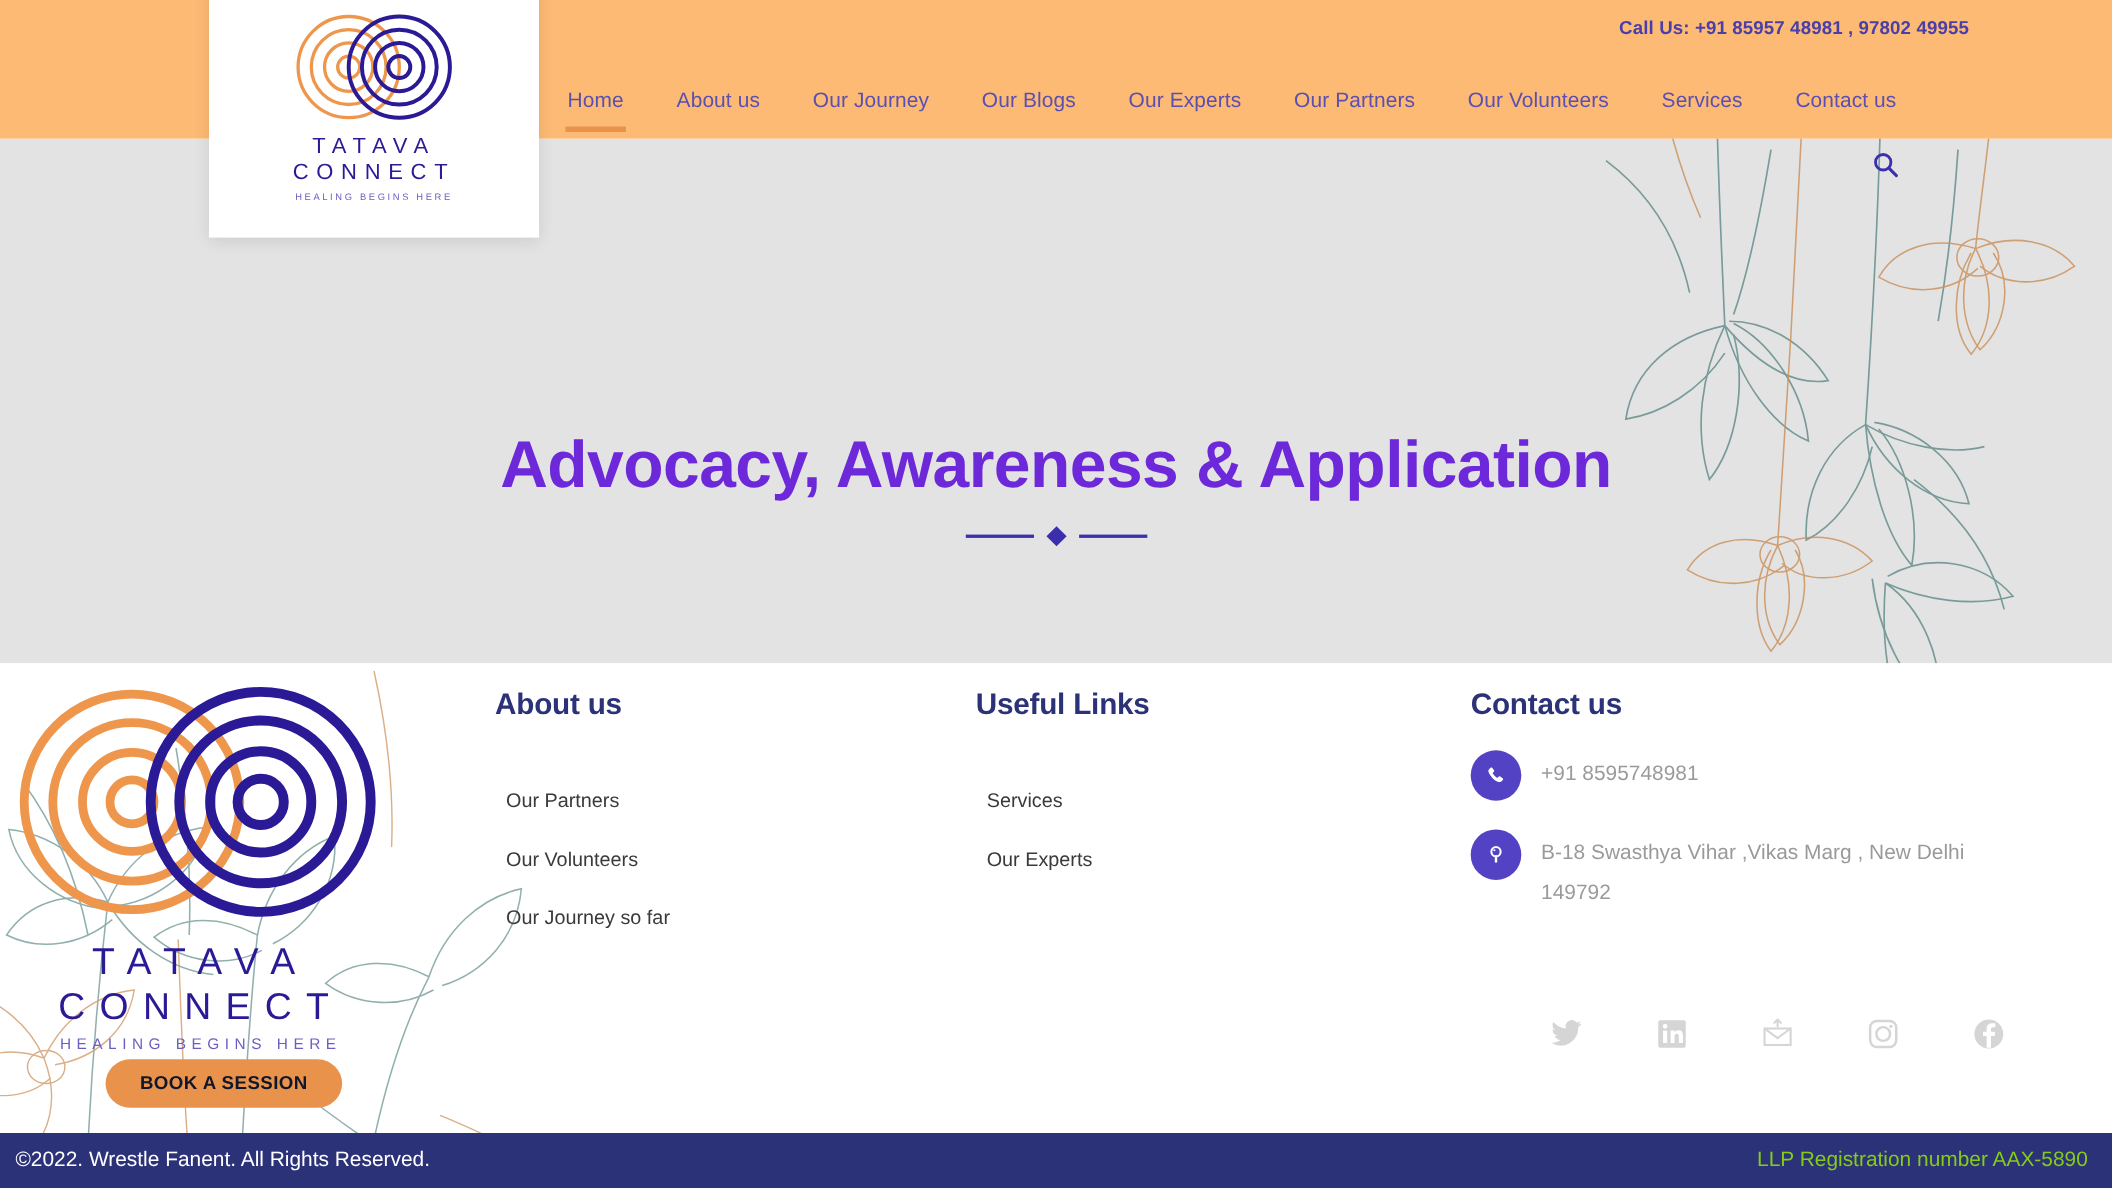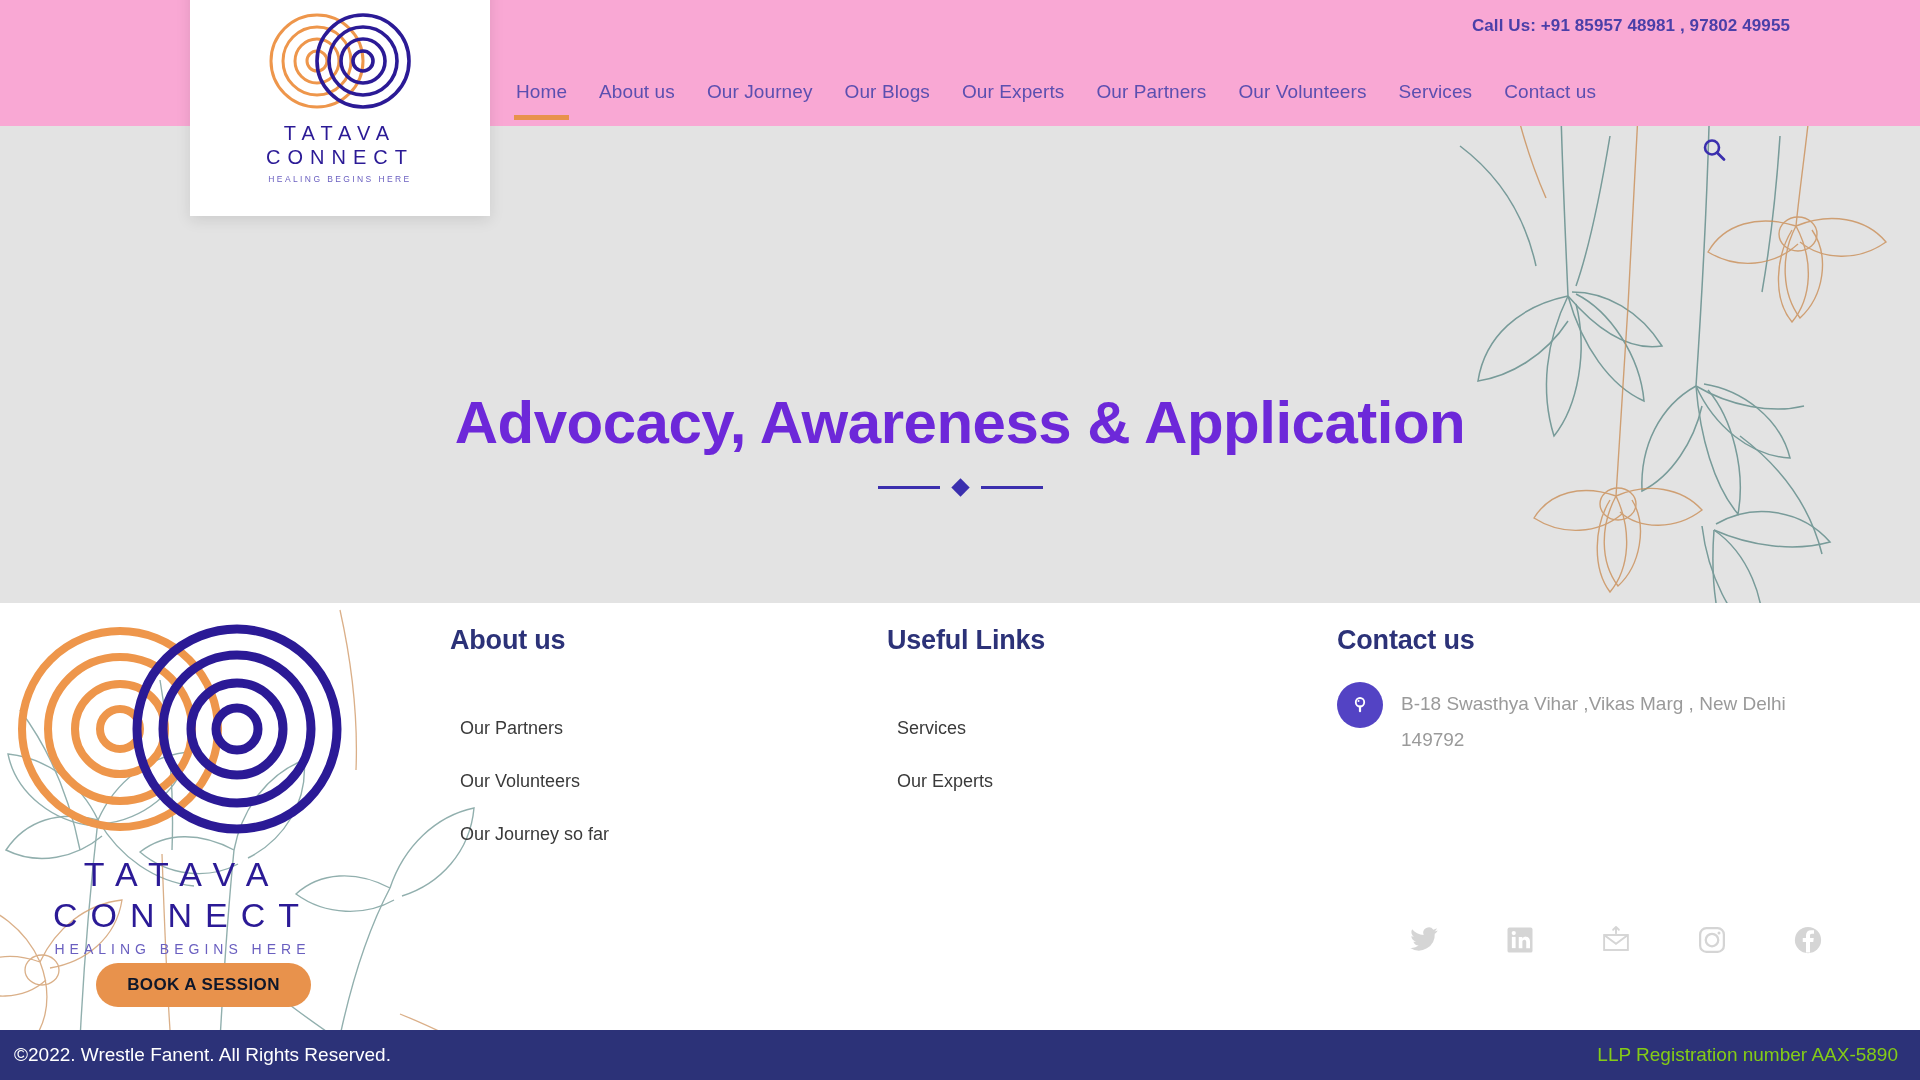--- a/index.html
+++ b/index.html
@@ -7,32 +7,32 @@
   body {
     font-family:"Liberation Sans", sans-serif;
     background:#ffffff;
     -webkit-font-smoothing:antialiased;
   }
   .page { position:relative; width:1920px; height:1080px; overflow:hidden; }
 
   
   .header-wrap {
     position:absolute; top:0; left:0; width:1920px; height:126px;
-    background:#f9a8d4; z-index:5;
+    background:#fdba74; z-index:5;
   }
   .topbar { position:absolute; top:0; left:0; width:1920px; height:58px; }
   .call-us {
     position:absolute; right:130px; top:16px;
     font-size:17px; font-weight:700; color:#4a3fa8; letter-spacing:.1px;
     white-space:nowrap;
   }
   .navrow { position:absolute; top:58px; left:0; width:1920px; height:68px; }
   .nav {
     position:absolute; left:500px; top:0; height:68px;
-    display:flex; align-items:flex-start; gap:0px;
+    display:flex; align-items:flex-start; gap:16px;
   }
   .nav-item {
     position:relative; font-size:19px; color:#5b4fb0; letter-spacing:.1px;
     padding:0 16px; line-height:68px; cursor:pointer; white-space:nowrap;
   }
   .nav-item.active { color:#5b4fb0; }
   .nav-item.active::after {
     content:""; position:absolute; left:14px; right:14px; bottom:6px;
     height:5px; background:#e8924c;
   }
@@ -309,20 +309,28 @@
           <a class="flink">Our Experts</a>
         </div>
     </div>
 
     <div class="fcol fcol-contact">
       <div class="fhead">Contact us</div>
       <div id="contact-items">
           <div class="contact-row">
             <div class="cicon">
               <svg viewBox="0 0 24 24" width="22" height="22">
+                <path d="M6.6 4.2c.5-.4 1.2-.3 1.6.2l1.8 2.4c.3.4.3 1 -.1 1.4l-1 1c-.2.2-.3.6-.1.9a12 12 0 0 0 4.1 4.1c.3.2.7.1.9-.1l1-1c.4-.4 1-.4 1.4-.1l2.4 1.8c.5.4.6 1.1.2 1.6l-1.2 1.4c-.6.7-1.6 1-2.5.7C11.6 18.4 6.1 13 4.5 8.3c-.3-.9 0-1.9.7-2.5z" fill="#ffffff"></path>
+              </svg>
+            </div>
+            <div class="ctext">+91 8595748981</div>
+          </div>
+          <div class="contact-row">
+            <div class="cicon">
+              <svg viewBox="0 0 24 24" width="22" height="22">
                 <circle cx="12" cy="9" r="4.6" fill="none" stroke="#ffffff" stroke-width="2"></circle>
                 <rect x="10.8" y="12.6" width="2.4" height="7.4" rx="1.2" fill="#ffffff"></rect>
                 <circle cx="10.4" cy="7.6" r="1.1" fill="#ffffff"></circle>
               </svg>
             </div>
             <div class="ctext">B-18 Swasthya Vihar ,Vikas Marg , New Delhi 149792</div>
           </div>
         </div>
       <div class="socials" id="socials">
           <a style="display: block; width: 30px; height: 30px;">

